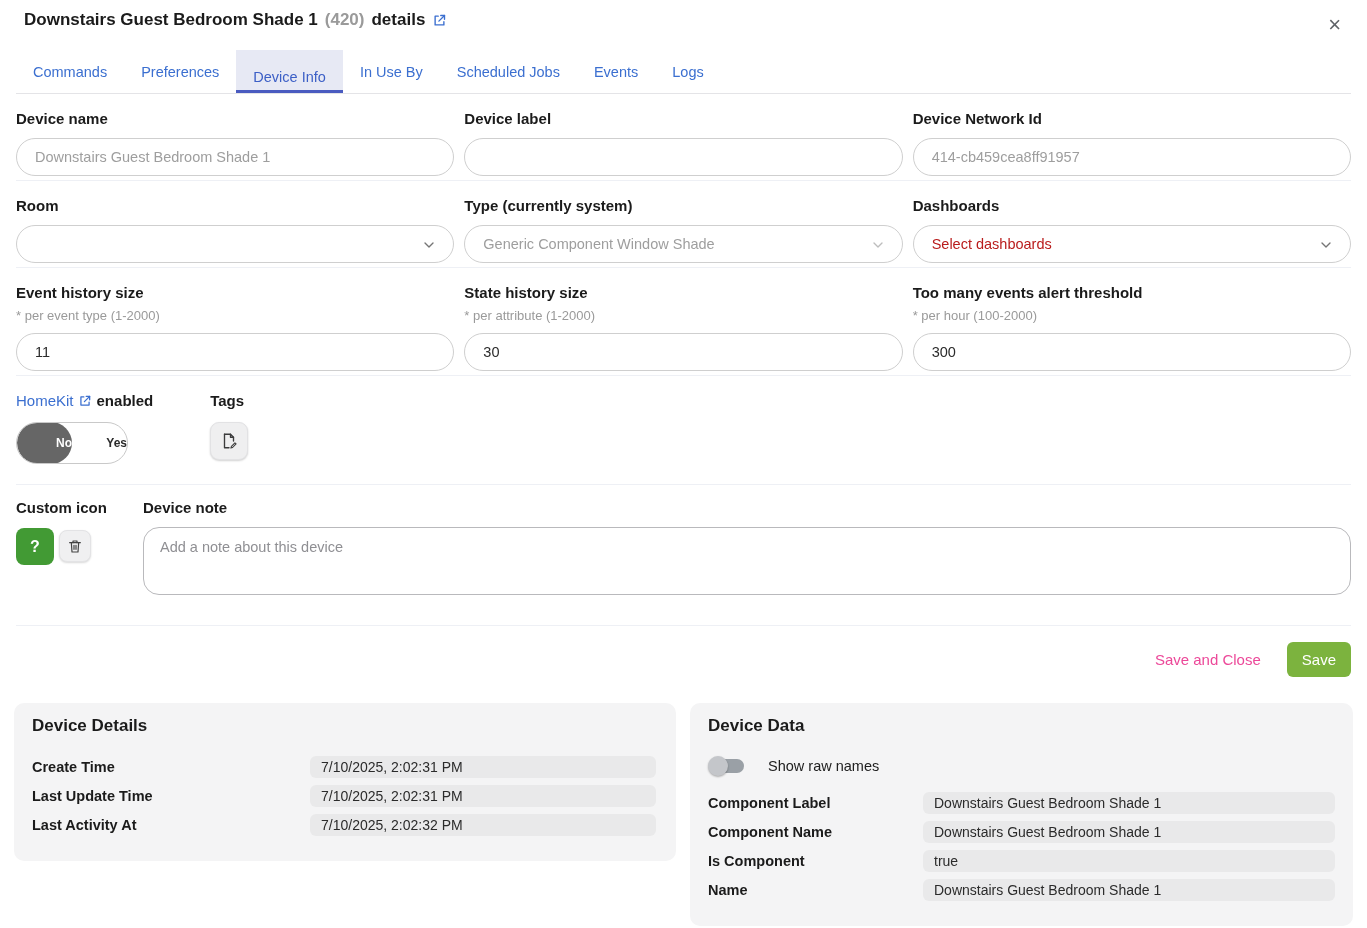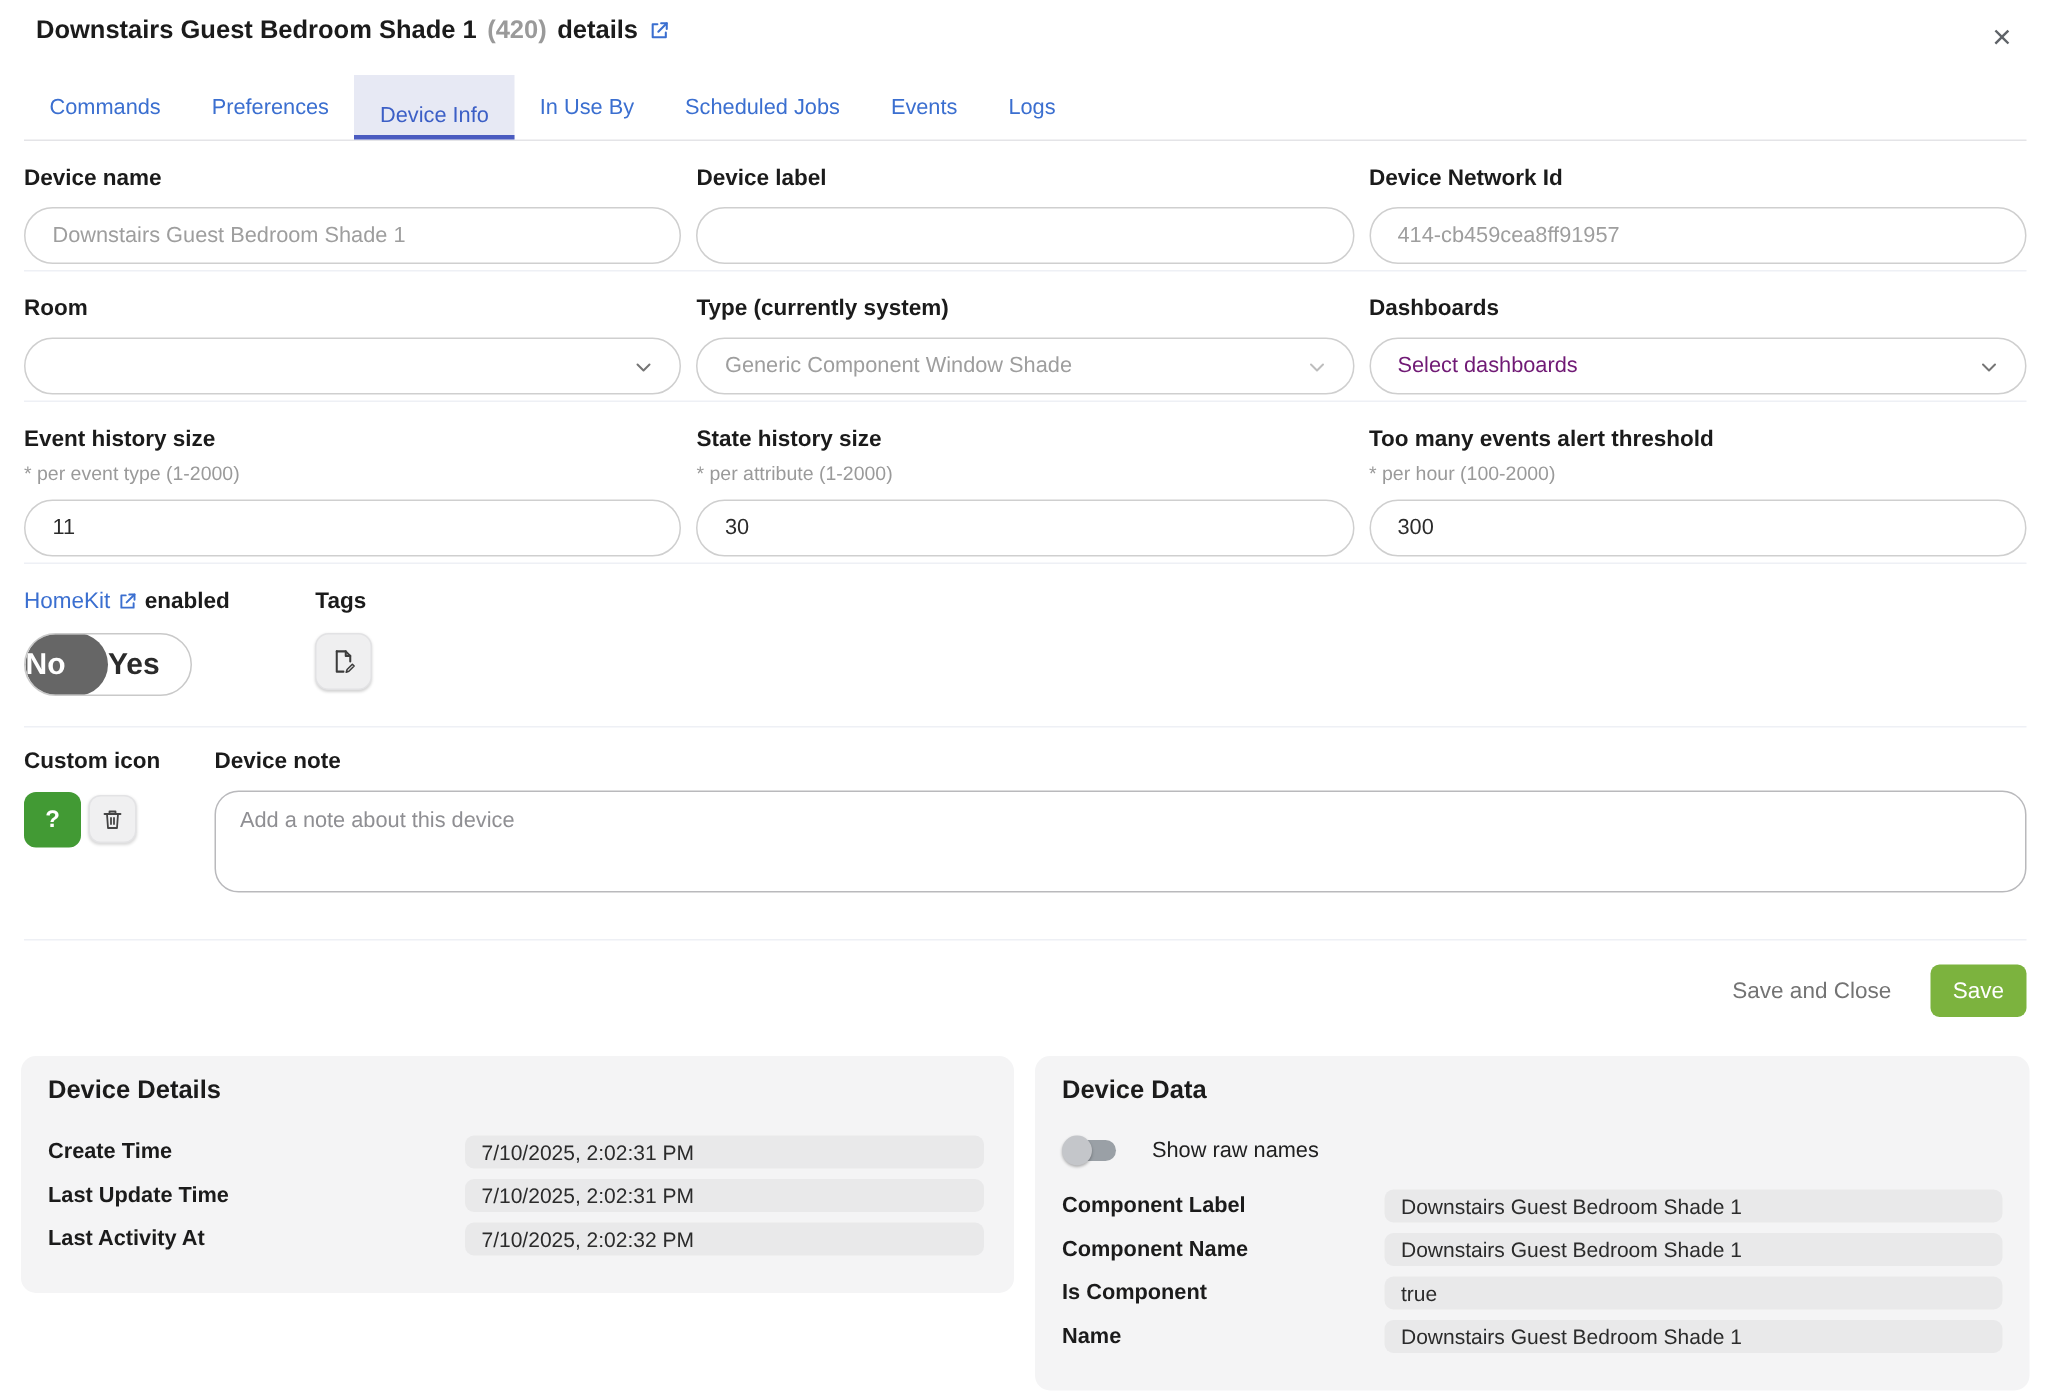--- a/index.html
+++ b/index.html
@@ -21,44 +21,44 @@
   .form { padding:0 16px; }
   .form-row { display:grid; grid-template-columns:1fr 1fr 1fr; gap:10px; padding:16px 0 4px; border-bottom:1px solid #eef0f5; }
   .field-label { font-size:15px; font-weight:bold; margin-bottom:11px; }
   .field-hint { font-size:13px; color:#9a9a9a; margin:-4px 0 10px; }
   .text-input { width:100%; height:38px; border:1px solid #cfcfcf; border-radius:19px; padding:0 18px; font-size:14.5px; color:#2b2b2b; font-family:inherit; background:#fff; outline:none; }
   .text-input::placeholder { color:#9e9e9e; }
   .select-box { position:relative; width:100%; height:38px; border:1px solid #cfcfcf; border-radius:19px; padding:0 40px 0 18px; font-size:14.5px; display:flex; align-items:center; background:#fff; cursor:pointer; }
   .select-box .chev { position:absolute; right:16px; top:11px; color:#757575; }
   .select-box.disabled { color:#9e9e9e; }
   .select-box.disabled .chev { color:#bdbdbd; }
-  .select-placeholder { color:#701a75; }
+  .select-placeholder { color:#b91c1c; }
 
   
   .hk-row { display:flex; gap:57px; padding:16px 0 20px; border-bottom:1px solid #eef0f5; }
   .hk-label { display:flex; align-items:center; gap:5px; font-size:15px; font-weight:bold; }
   .hk-link { color:#3b6fd0; font-weight:normal; display:flex; align-items:center; gap:4px; text-decoration:none; }
   .seg-toggle { margin-top:13px; display:flex; align-items:center; width:112px; height:42px; border:1px solid #c9c9c9; border-radius:21px; background:#fff; overflow:hidden; cursor:pointer; }
-  .seg { flex:1; text-align:left; font-size:20px; font-weight:bold; color:#2b2b2b; }
+  .seg { flex:1; text-align:right; font-size:12px; font-weight:bold; color:#2b2b2b; }
   .seg.on { background:#666666; color:#fff; height:42px; line-height:42px; border-radius:21px; }
   .tags-btn { margin-top:13px; width:38px; height:38px; border-radius:9px; background:#efeff0; border:1px solid #e2e2e4; box-shadow:0 1px 2px rgba(0,0,0,.18); display:flex; align-items:center; justify-content:center; color:#3c3c3c; cursor:pointer; }
 
   
   .note-row { display:flex; gap:28px; padding:14px 0 26px; border-bottom:1px solid #eef0f5; }
   .ci-col { width:99px; flex:none; }
   .ci-buttons { display:flex; gap:5px; margin-top:12px; align-items:flex-start; }
   .ci-green { width:38px; height:37px; border-radius:8px; background:#429a34; color:#fff; font-size:16px; font-weight:bold; border:none; cursor:pointer; font-family:inherit; }
   .ci-trash { width:32px; height:32px; margin-top:2px; border-radius:8px; background:#f0f0f1; border:1px solid #e3e3e5; box-shadow:0 1px 2px rgba(0,0,0,.15); display:flex; align-items:center; justify-content:center; color:#444; cursor:pointer; }
   .note-col { flex:1; }
   .note-area { width:100%; height:68px; border:1px solid #b9b9bc; border-radius:16px; padding:11px 16px; font-size:14.5px; font-family:inherit; color:#2b2b2b; resize:none; outline:none; }
   .note-area::placeholder { color:#8f8f93; }
 
   
   .actions { display:flex; justify-content:flex-end; align-items:center; gap:26px; padding:16px 16px 26px; }
-  .link-btn { color:#737373; font-size:15px; background:none; border:none; cursor:pointer; font-family:inherit; }
+  .link-btn { color:#ec4899; font-size:15px; background:none; border:none; cursor:pointer; font-family:inherit; }
   .save-btn { background:#7cb33e; color:#fff; font-size:15px; border:none; border-radius:6px; padding:9px 15px; cursor:pointer; font-family:inherit; }
 
   
   .panels { display:flex; gap:14px; padding:0 14px; align-items:flex-start; }
   .panel { background:#f4f4f5; border-radius:10px; padding:13px 18px 18px; }
   .panel-left { width:662px; flex:none; }
   .panel-right { flex:1; }
   .panel-title { font-size:17px; font-weight:bold; margin-bottom:20px; }
   .detail-row { display:flex; align-items:center; margin-bottom:7px; }
   .detail-label { font-size:14.5px; font-weight:bold; }

